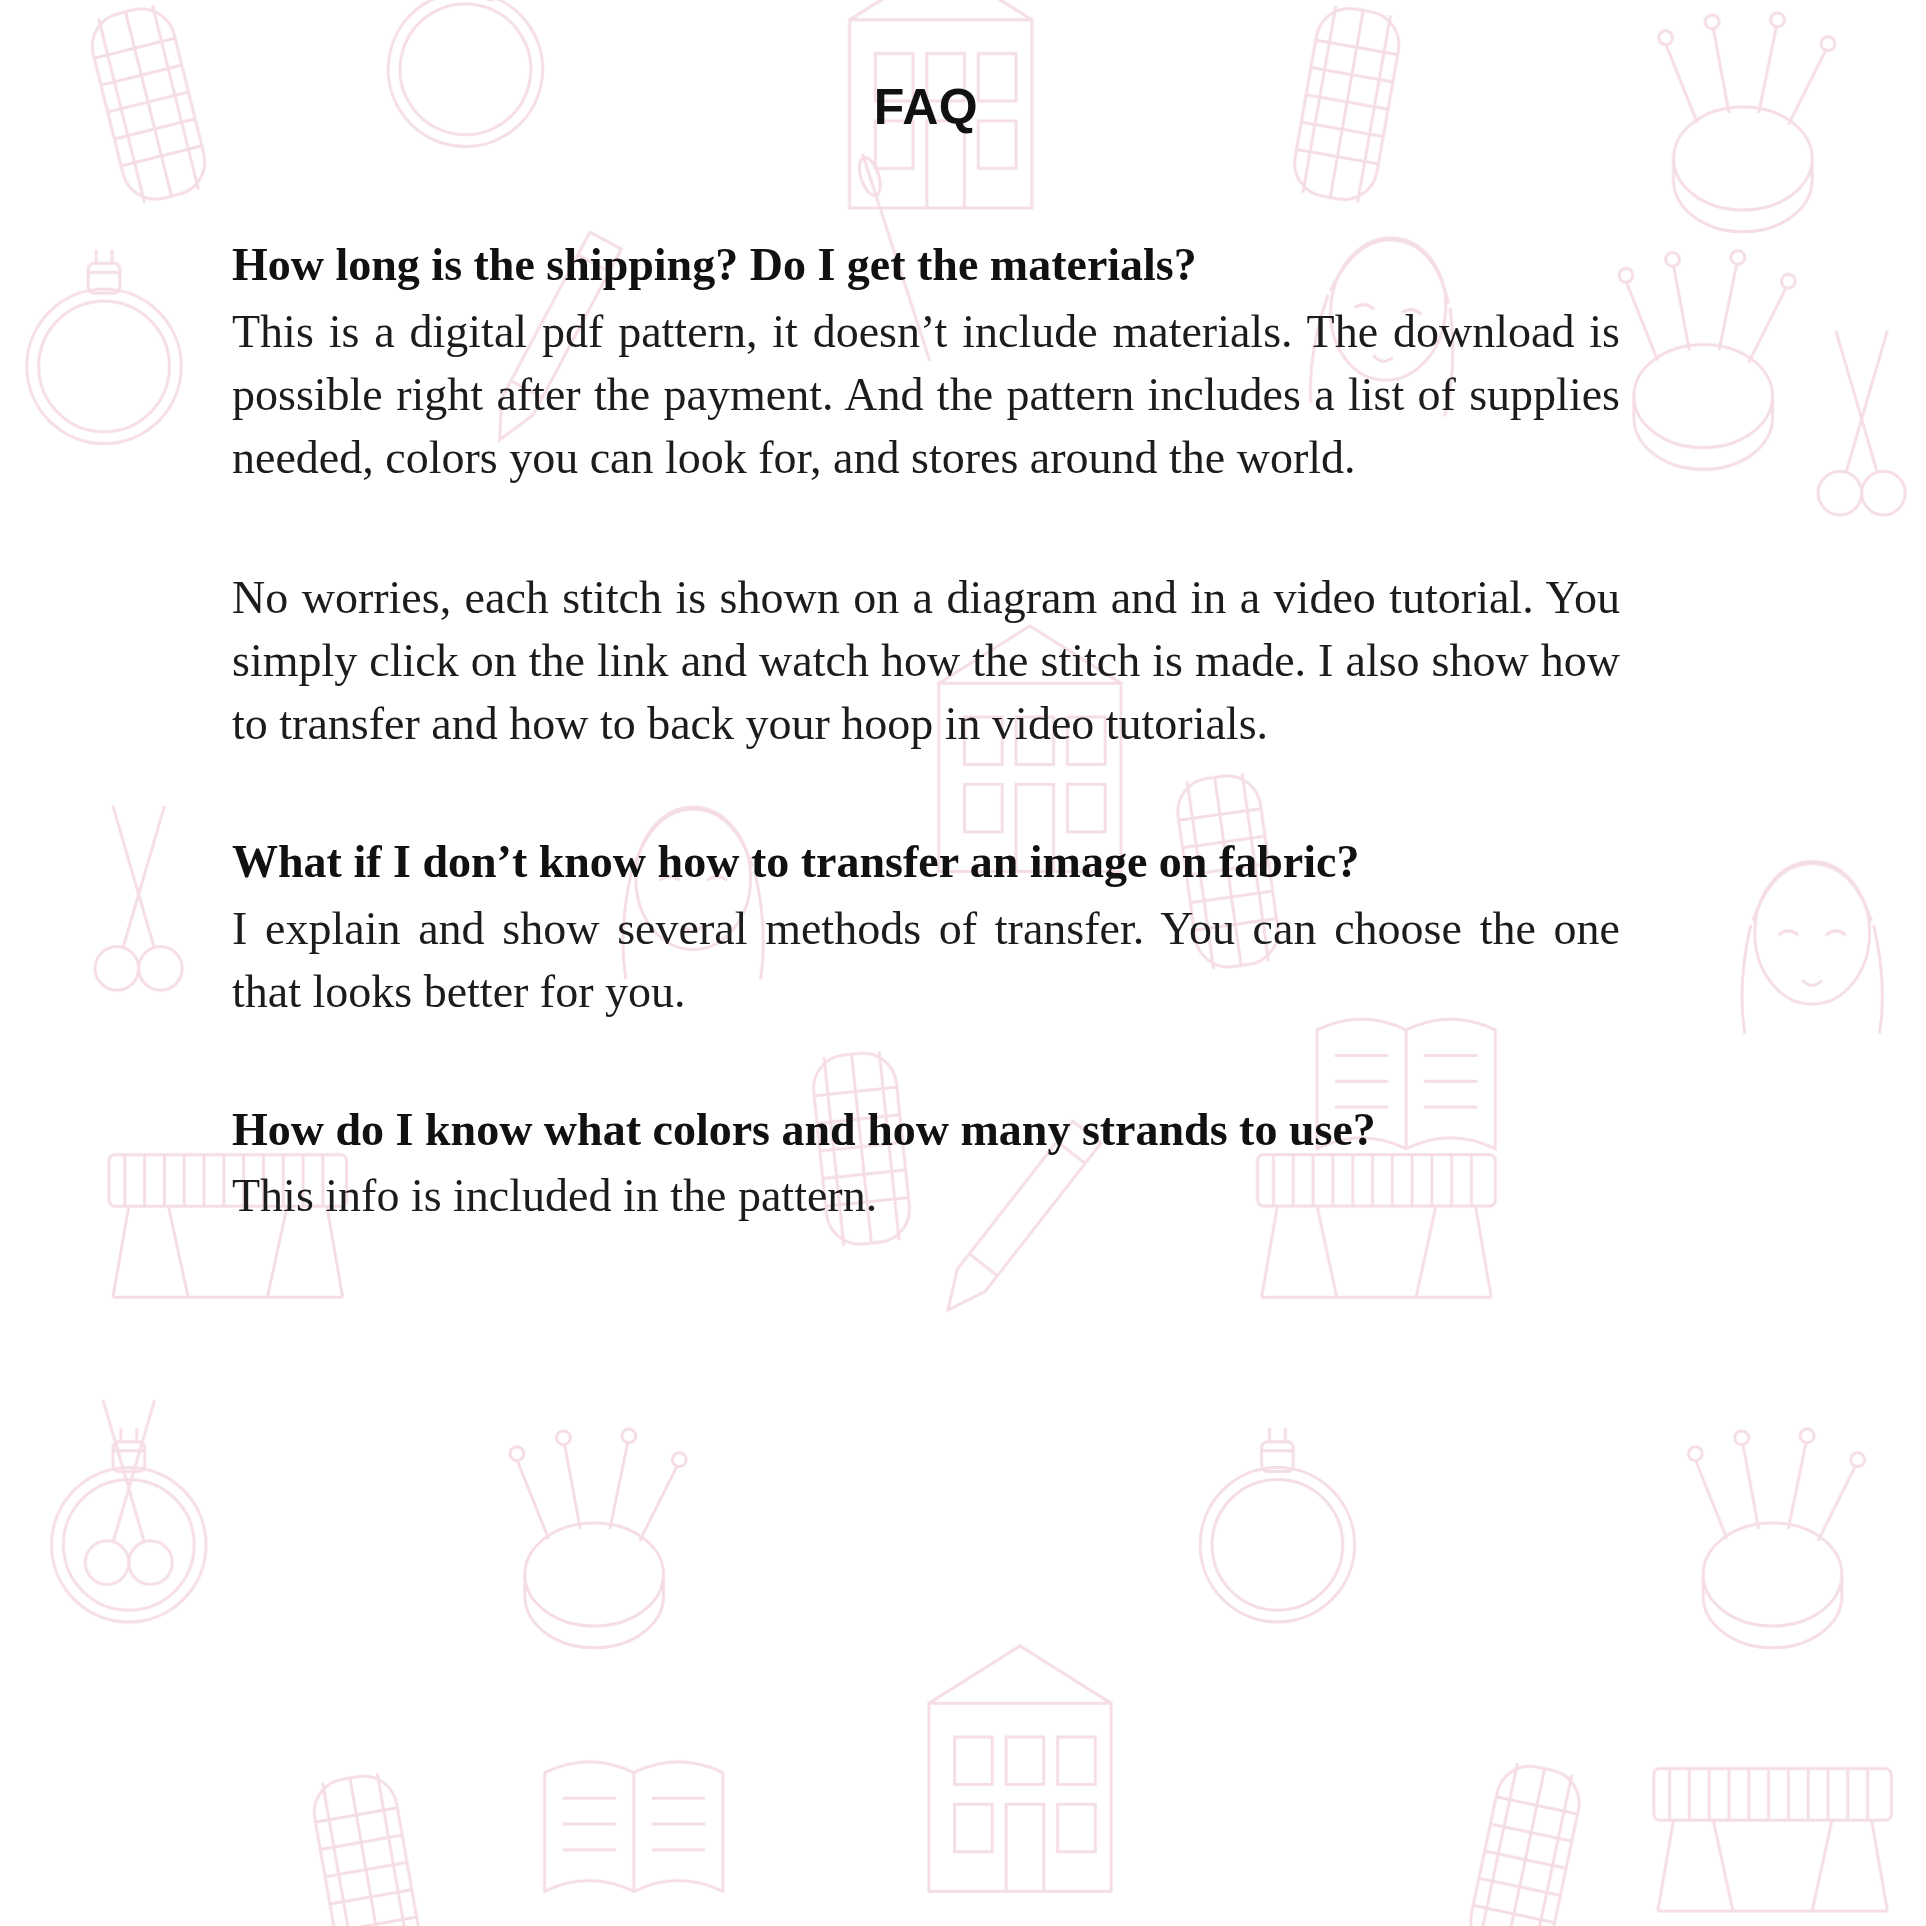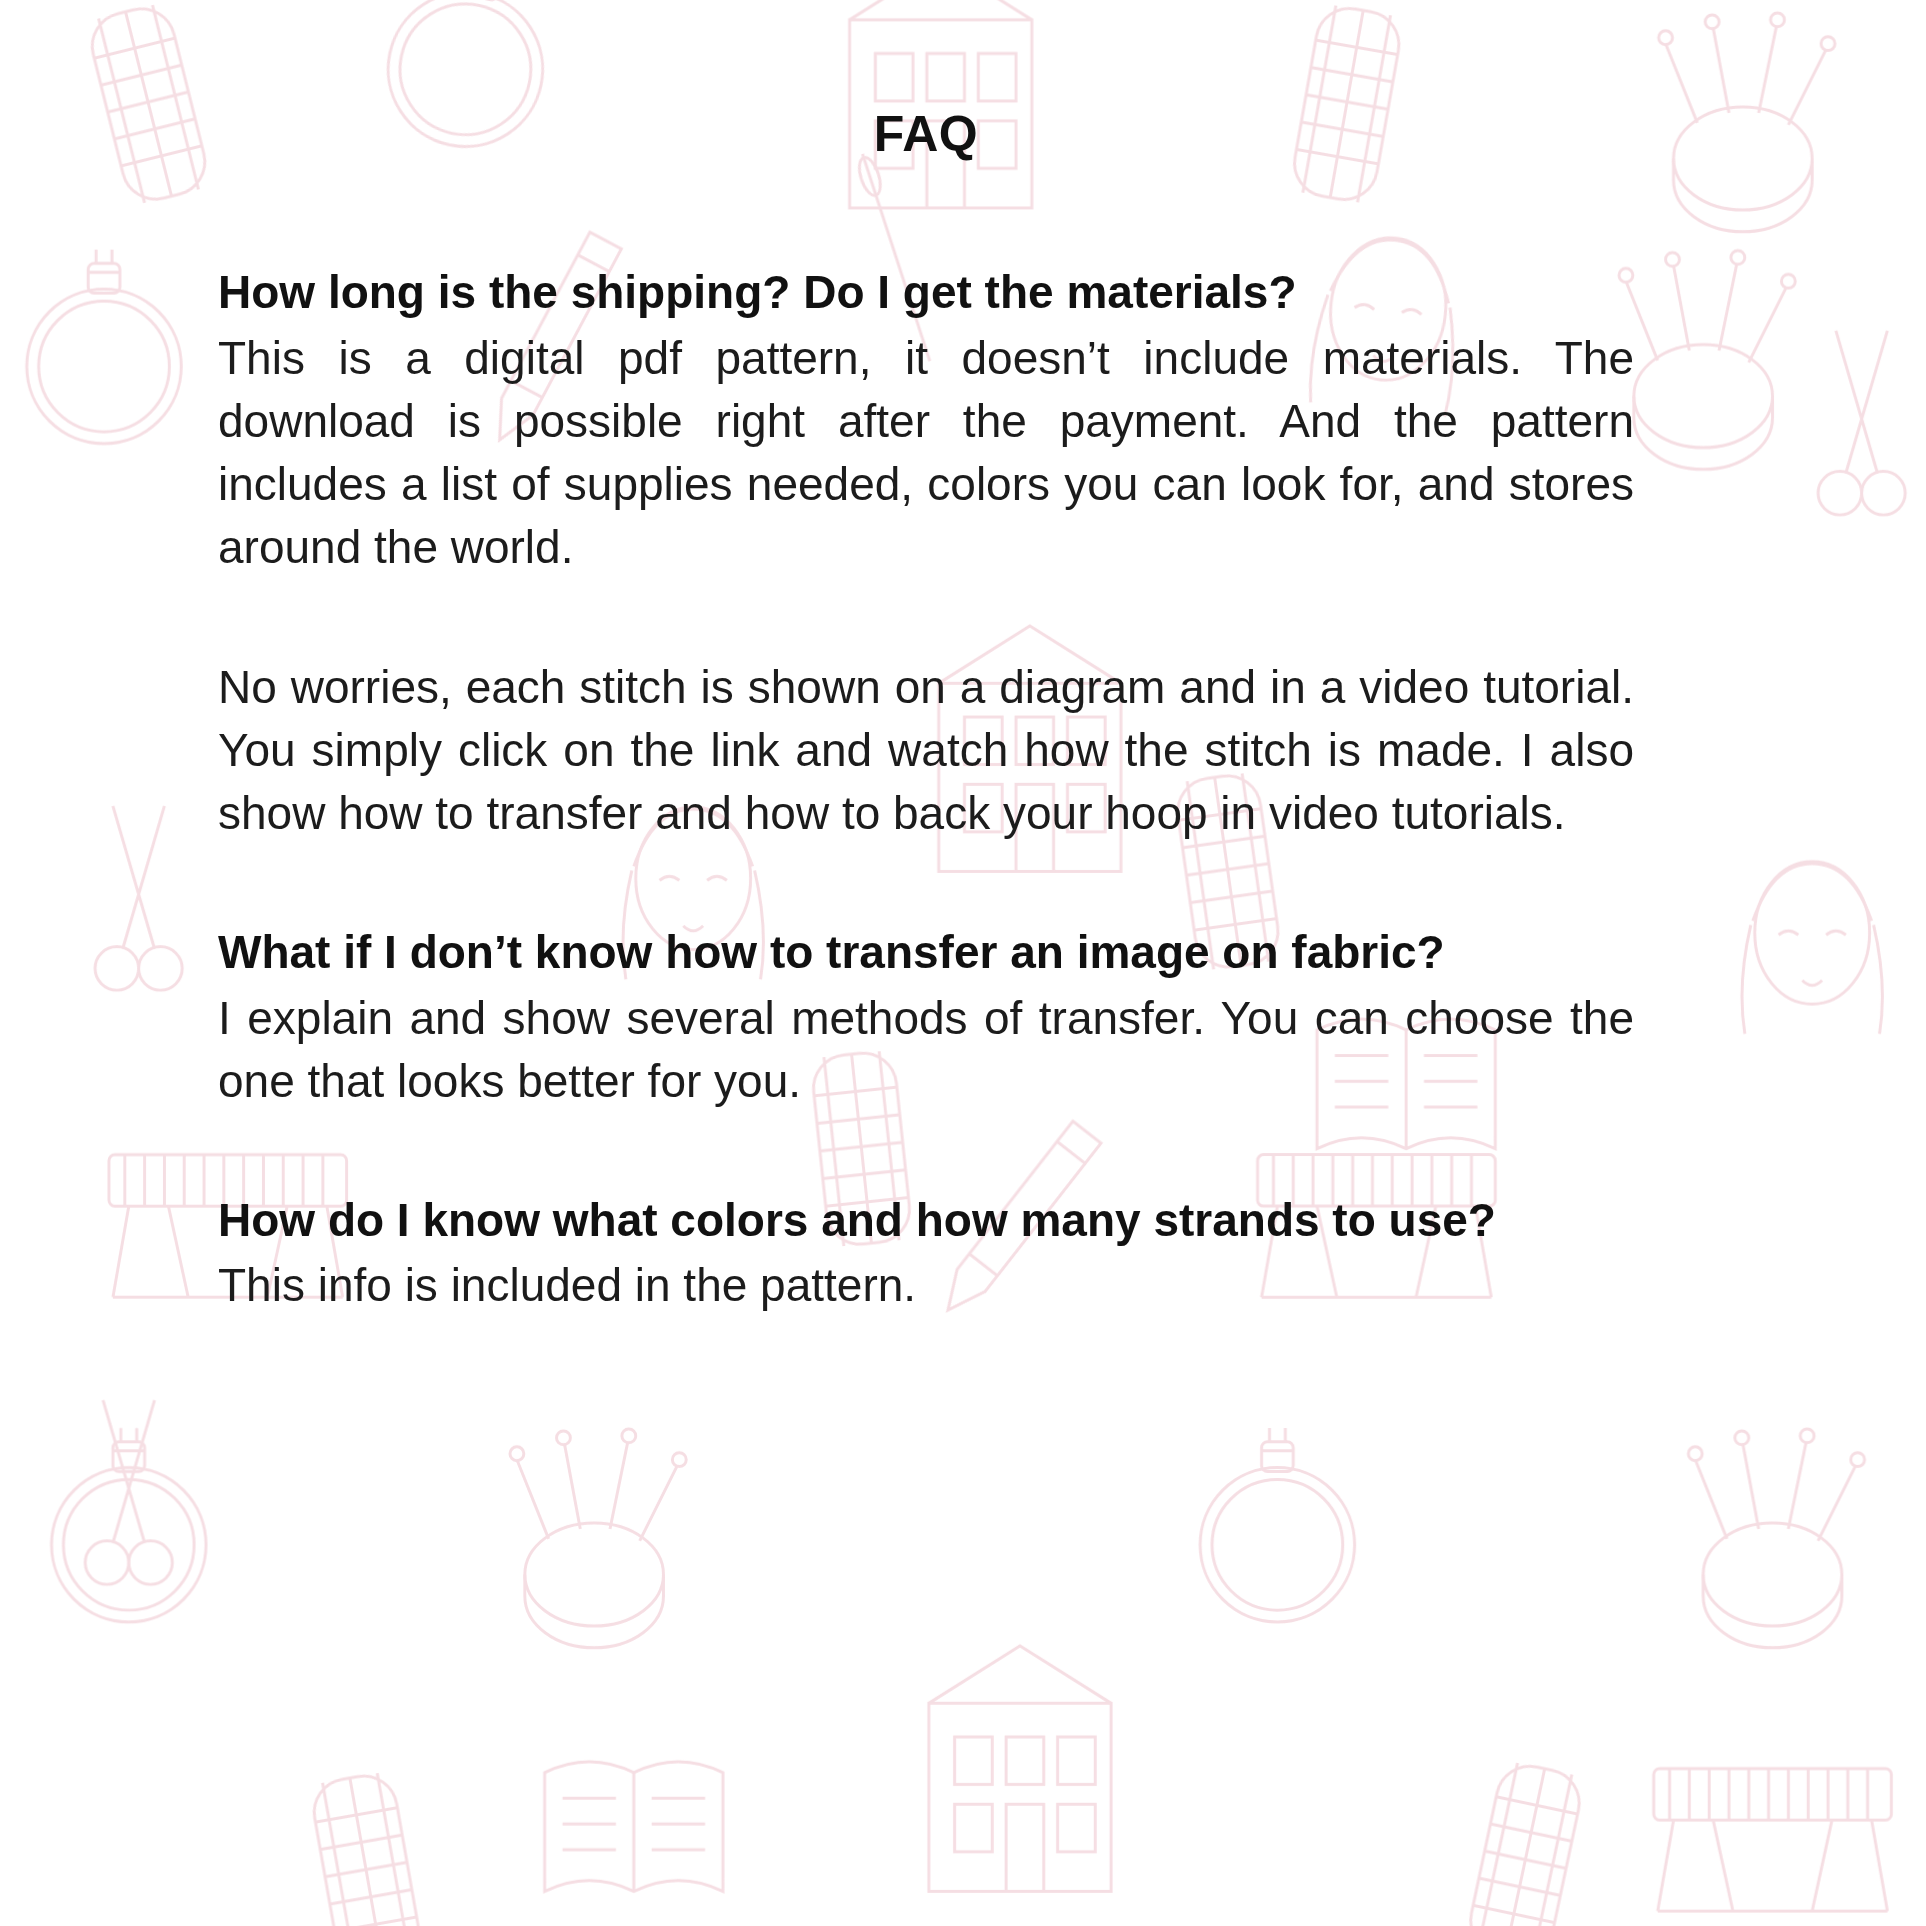--- a/index.html
+++ b/index.html
@@ -24,35 +24,36 @@
     pointer-events: none;
   }
 
   
   .page {
     position: relative;
     z-index: 1;
     width: 1852px;
     height: 1927px;
     box-sizing: border-box;
-    padding: 105px 149px 0 149px;
+    padding: 78px 149px 0 149px;
   }
 
   .page-title {
     text-align: center;
     font-size: 50px;
     font-weight: 700;
     letter-spacing: 0.5px;
     margin: 0 0 99px 0;
     color: #111111;
   }
 
   .faq-list {
-    margin: 0;
+    margin: 14px;
     padding: 0 69px;
+    font-family: Liberation Serif, serif;
   }
 
   .faq-item {
     margin-bottom: 77px;
   }
   .faq-item:last-child {
     margin-bottom: 0;
   }
 
   .faq-question {

